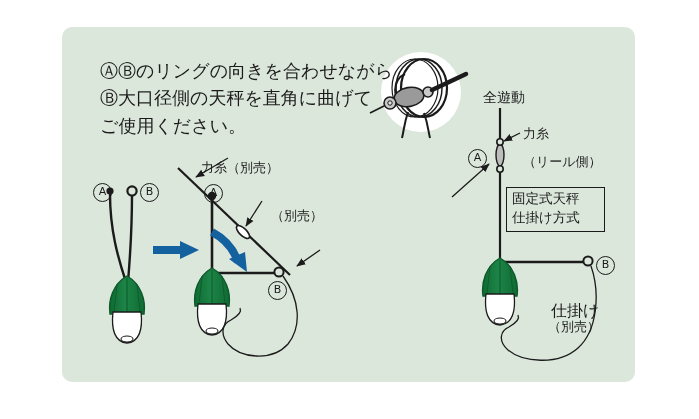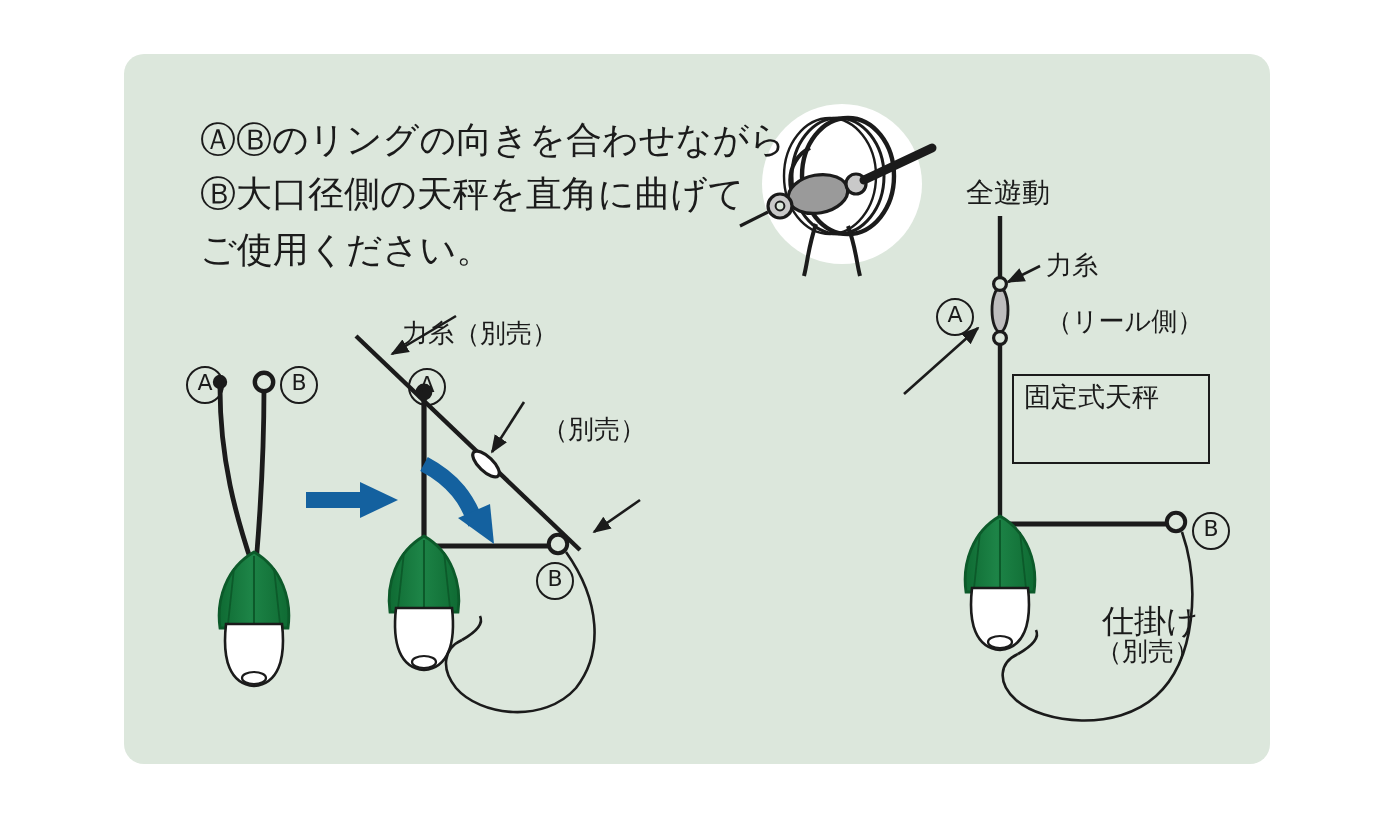--- a/index.html
+++ b/index.html
@@ -290,20 +290,21 @@
 
 
   <div class="txt" id="lbl-swivel-sub">（別売）</div>
 
 
   <div class="txt" id="lbl-chikaraito-right">力糸</div>
   <div class="txt" id="lbl-chikaraito-right-sub">（リール側）</div>
 
   <div id="boxlabel">
     <span class="bl1">固定式天秤</span>
+    <span class="bl2">仕掛け方式</span>
   </div>
 
   <div class="txt" id="lbl-shikake-right">仕掛け</div>
   <div class="txt" id="lbl-shikake-right-sub">（別売）</div>
 
   <div class="ringlabel" id="ringA-left">A</div>
   <div class="ringlabel" id="ringB-left">B</div>
   <div class="ringlabel" id="ringA-mid">A</div>
   <div class="ringlabel" id="ringB-mid">B</div>
   <div class="ringlabel" id="ringA-right">A</div>

